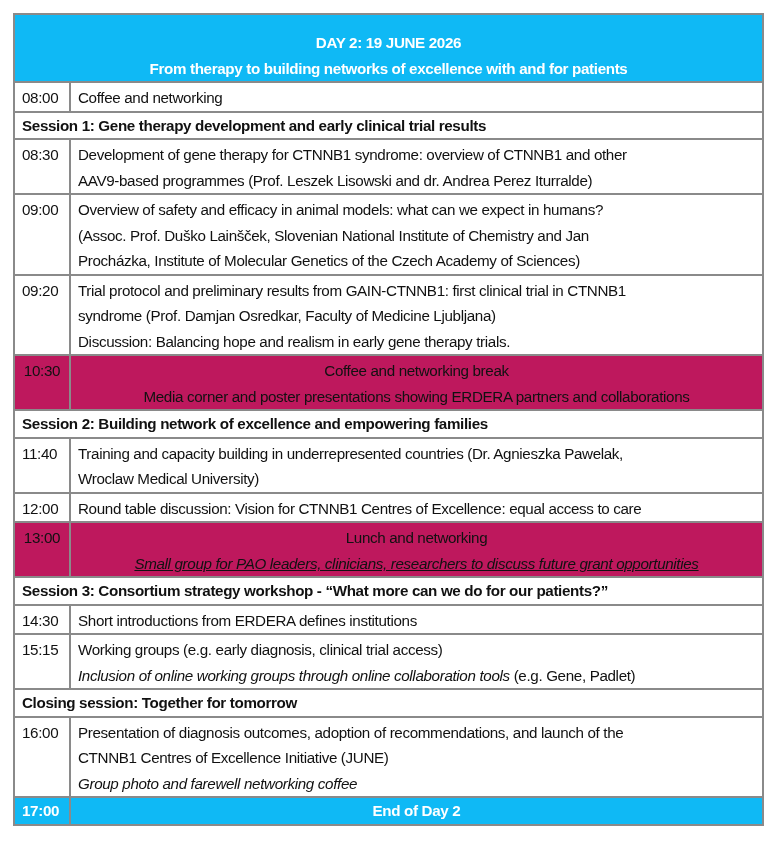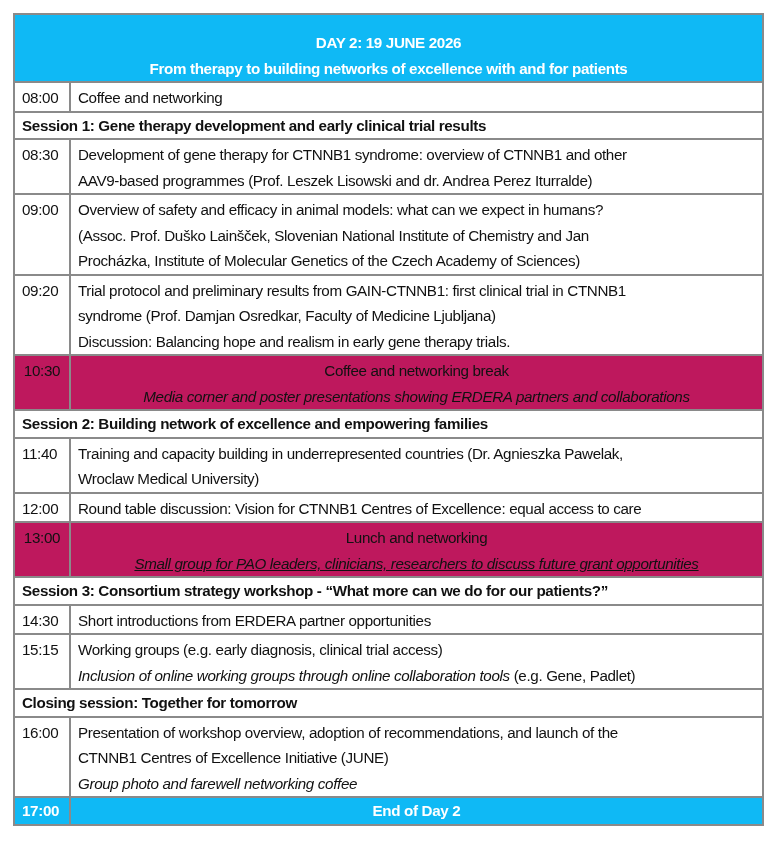--- a/index.html
+++ b/index.html
@@ -63,21 +63,21 @@
         <td class="desc">
           <span class="blk">Trial protocol and preliminary results from GAIN-CTNNB1: first clinical trial in CTNNB1</span>
           <span class="blk">syndrome (Prof. Damjan Osredkar, Faculty of Medicine Ljubljana)</span>
           <span class="blk"><span style="">Discussion: Balancing hope and realism in early gene therapy trials.</span></span>
         </td>
       </tr>
       <tr class="row green">
         <td>10:30</td>
         <td class="desc">
           <span class="blk">Coffee and networking break</span>
-          <span class="blk"><span style="font-style: italic;">Media corner and poster presentations showing ERDERA partners and collaborations</span></span>
+          <span class="blk"><span style="">Media corner and poster presentations showing ERDERA partners and collaborations</span></span>
         </td>
       </tr>
       <tr class="session">
         <td colspan="2">Session 2: Building network of excellence and empowering families</td>
       </tr>
       <tr class="row">
         <td>11:40</td>
         <td class="desc">
           <span class="blk">Training and capacity building in underrepresented countries (Dr. Agnieszka Pawelak,</span>
           <span class="blk">Wroclaw Medical University)</span>
@@ -95,37 +95,37 @@
           <span class="blk">Lunch and networking</span>
           <span class="blk"><span style="font-style: italic; text-decoration: underline;">Small group for PAO leaders, clinicians, researchers to discuss future grant opportunities</span></span>
         </td>
       </tr>
       <tr class="session">
         <td colspan="2">Session 3: Consortium strategy workshop - “What more can we do for our patients?”</td>
       </tr>
       <tr class="row">
         <td>14:30</td>
         <td class="desc">
-          <span class="blk">Short introductions from ERDERA partner opportunities</span>
+          <span class="blk">Short introductions from ERDERA defines institutions</span>
         </td>
       </tr>
       <tr class="row">
         <td>15:15</td>
         <td class="desc">
           <span class="blk">Working groups (e.g. early diagnosis, clinical trial access)</span>
           <span class="blk"><span style="font-style: italic;">Inclusion of online working groups through online collaboration tools</span><span> (e.g. Gene, Padlet)</span></span>
         </td>
       </tr>
       <tr class="session">
         <td colspan="2">Closing session: Together for tomorrow</td>
       </tr>
       <tr class="row">
         <td>16:00</td>
         <td class="desc">
-          <span class="blk">Presentation of workshop overview, adoption of recommendations, and launch of the</span>
+          <span class="blk">Presentation of diagnosis outcomes, adoption of recommendations, and launch of the</span>
           <span class="blk">CTNNB1 Centres of Excellence Initiative (JUNE)</span>
           <span class="blk"><span style="font-style: italic;">Group photo and farewell networking coffee</span></span>
         </td>
       </tr>
       <tr class="end">
         <td>17:00</td>
         <td class="end-label">End of Day 2</td>
       </tr>
     </tbody>
 </table>

